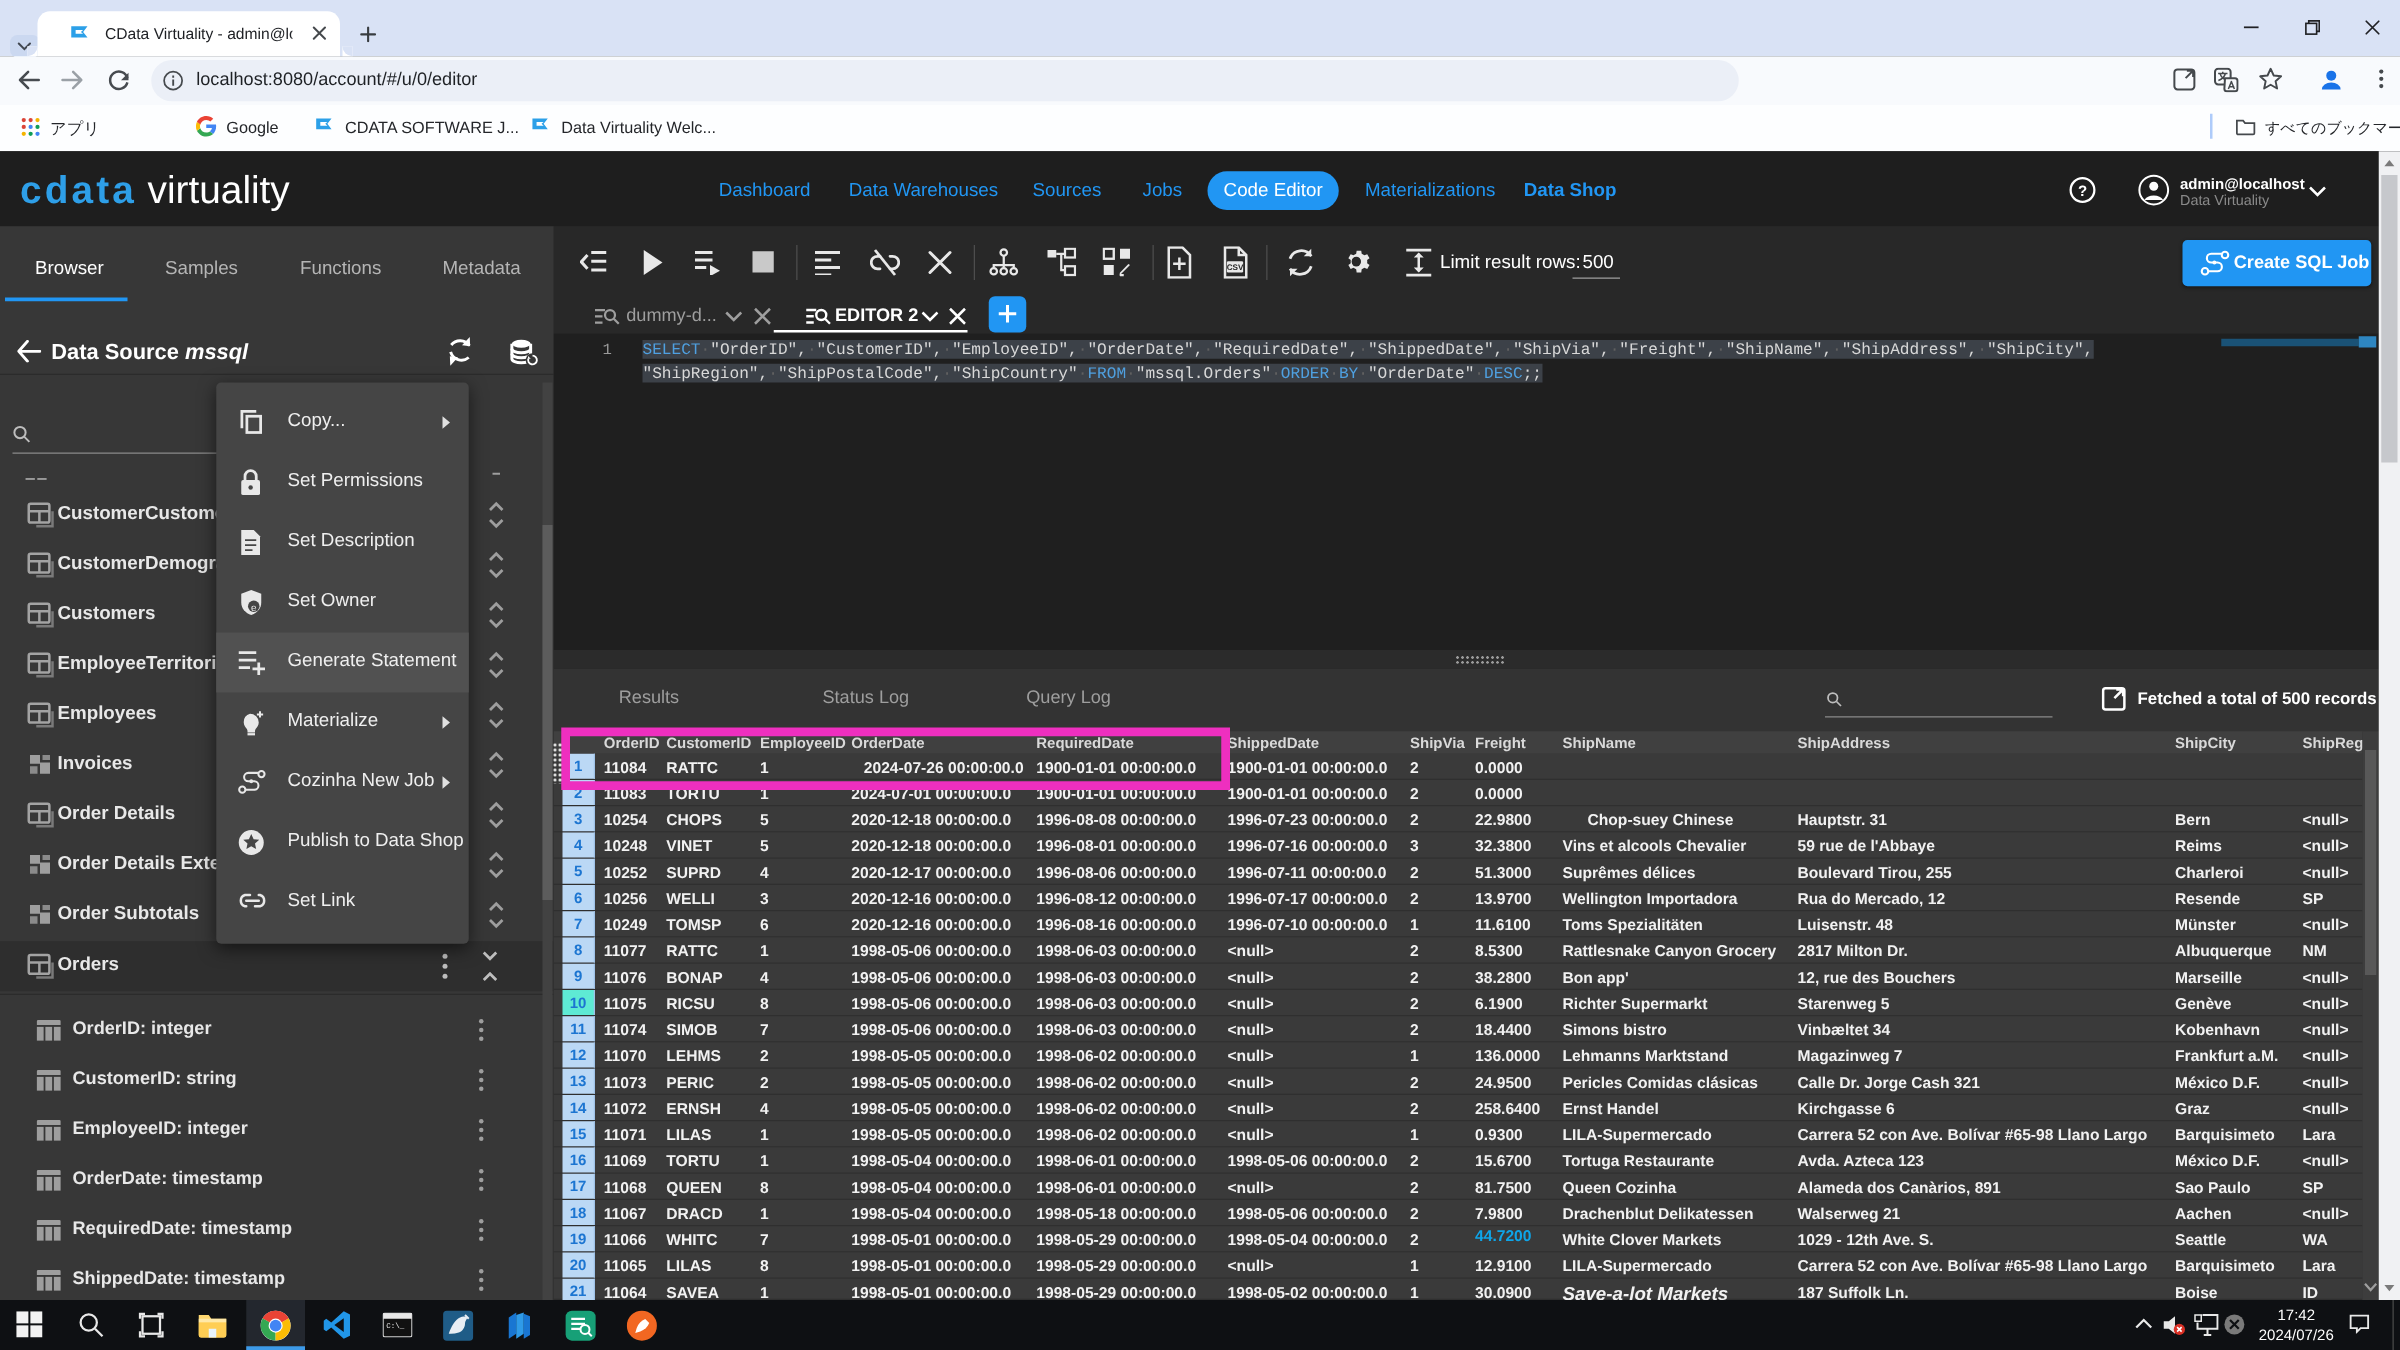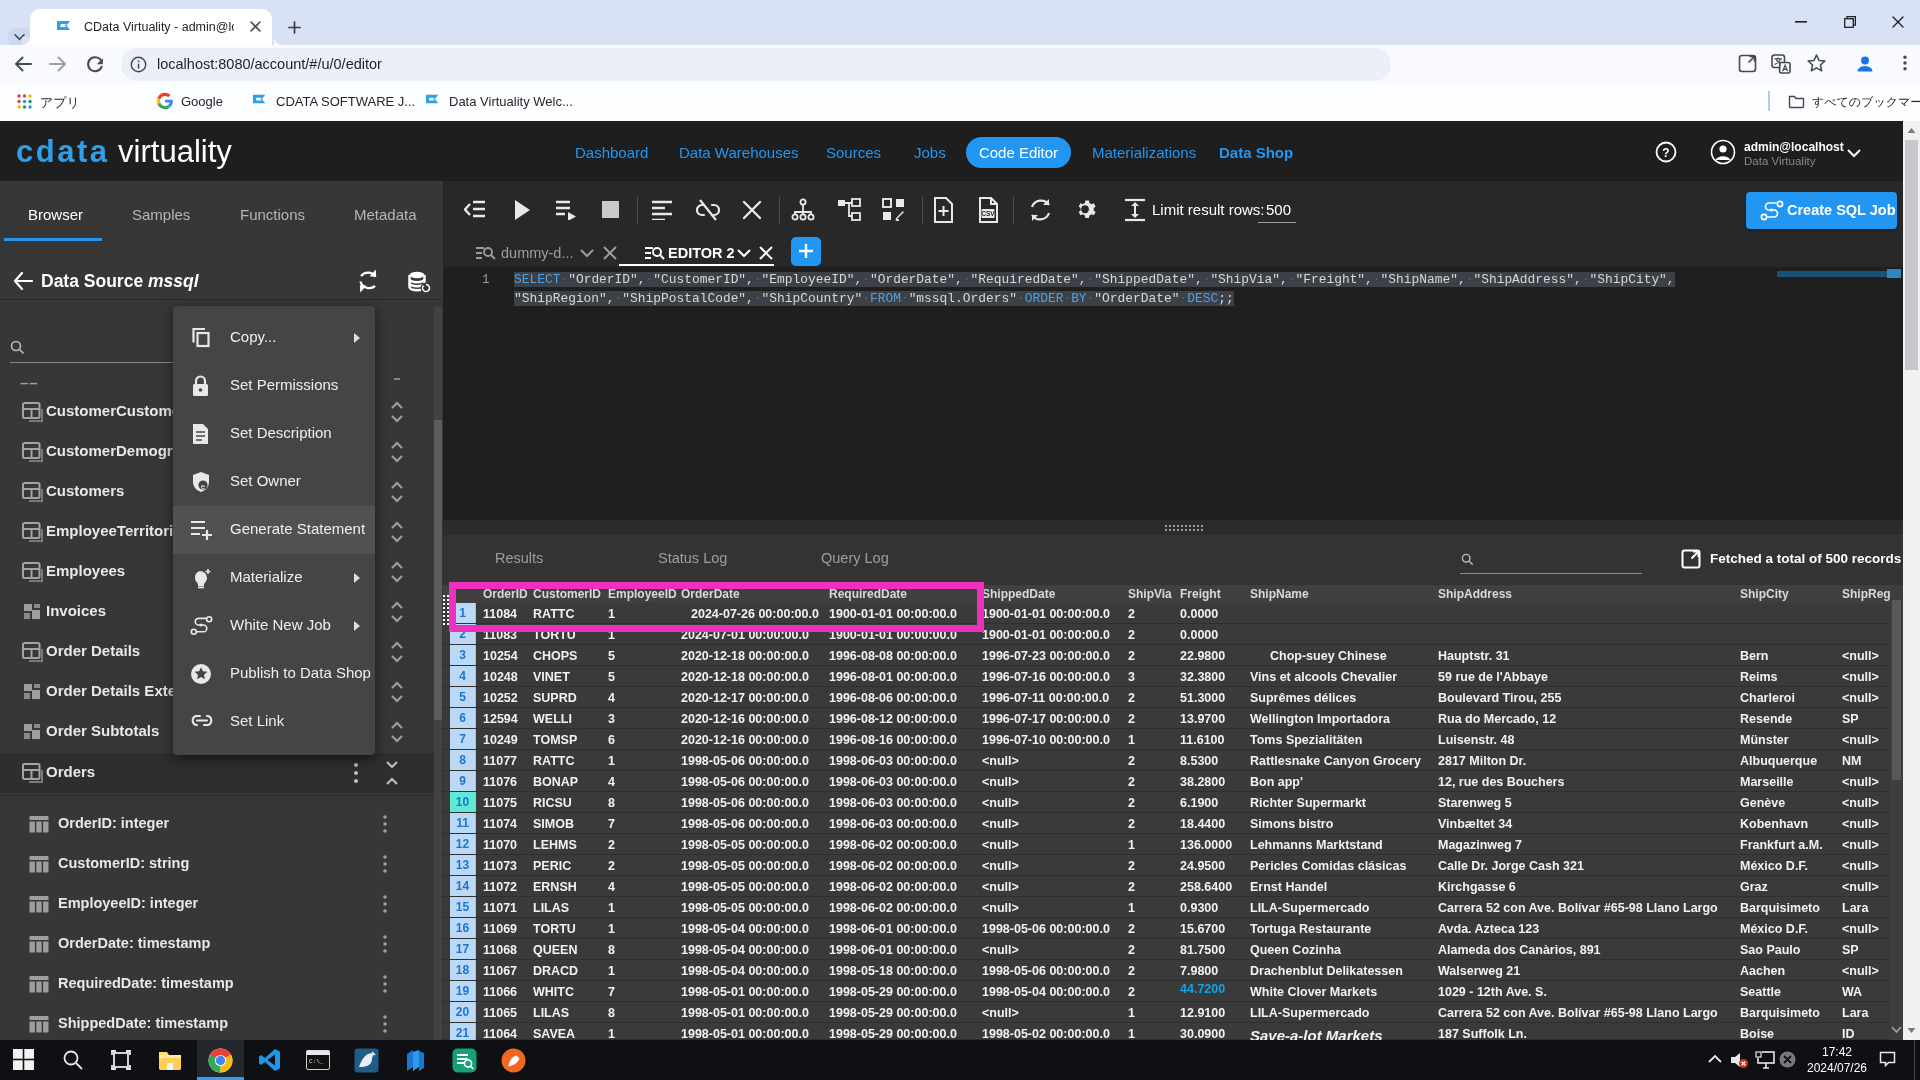--- a/index.html
+++ b/index.html
@@ -601,21 +601,21 @@
       <span style="position:absolute;left:807px;top:3.5px;font-size:12.5px;font-weight:bold;color:#f2f2f2;white-space:nowrap;">Suprêmes délices</span>
       <span style="position:absolute;left:995px;top:3.5px;font-size:12.5px;font-weight:bold;color:#f2f2f2;white-space:nowrap;">Boulevard Tirou, 255</span>
       <span style="position:absolute;left:1297px;top:3.5px;font-size:12.5px;font-weight:bold;color:#f2f2f2;white-space:nowrap;">Charleroi</span>
       <span style="position:absolute;left:1399px;top:3.5px;font-size:12.5px;font-weight:bold;color:#f2f2f2;white-space:nowrap;">&lt;null&gt;</span>
     </div>
     <div class="ab" style="left:443px;top:708px;width:1447px;height:21px;background:#3a3a3a;border-bottom:1px solid #2f2f2f;overflow:hidden;"></div>
     <div class="ab" style="left:450px;top:708px;width:26px;height:20px;background:#BBD8F5;border-right:1px solid #9fc2e8;overflow:hidden;">
       <div style="text-align:center;font-size:12px;font-weight:bold;color:#1C75D1;margin-top:3px;">6</div>
     </div>
     <div class="ab" style="left:443px;top:708px;width:1447px;height:21px;overflow:hidden;">
-      <span style="position:absolute;left:40px;top:3.5px;font-size:12.5px;font-weight:bold;color:#f2f2f2;white-space:nowrap;">12594</span>
+      <span style="position:absolute;left:40px;top:3.5px;font-size:12.5px;font-weight:bold;color:#f2f2f2;white-space:nowrap;">10256</span>
       <span style="position:absolute;left:90px;top:3.5px;font-size:12.5px;font-weight:bold;color:#f2f2f2;white-space:nowrap;">WELLI</span>
       <span style="position:absolute;left:165px;top:3.5px;font-size:12.5px;font-weight:bold;color:#f2f2f2;white-space:nowrap;">3</span>
       <span style="position:absolute;left:238px;top:3.5px;font-size:12.5px;font-weight:bold;color:#f2f2f2;white-space:nowrap;">2020-12-16 00:00:00.0</span>
       <span style="position:absolute;left:386px;top:3.5px;font-size:12.5px;font-weight:bold;color:#f2f2f2;white-space:nowrap;">1996-08-12 00:00:00.0</span>
       <span style="position:absolute;left:539px;top:3.5px;font-size:12.5px;font-weight:bold;color:#f2f2f2;white-space:nowrap;">1996-07-17 00:00:00.0</span>
       <span style="position:absolute;left:685px;top:3.5px;font-size:12.5px;font-weight:bold;color:#f2f2f2;white-space:nowrap;">2</span>
       <span style="position:absolute;left:737px;top:3.5px;font-size:12.5px;font-weight:bold;color:#f2f2f2;white-space:nowrap;">13.9700</span>
       <span style="position:absolute;left:807px;top:3.5px;font-size:12.5px;font-weight:bold;color:#f2f2f2;white-space:nowrap;">Wellington Importadora</span>
       <span style="position:absolute;left:995px;top:3.5px;font-size:12.5px;font-weight:bold;color:#f2f2f2;white-space:nowrap;">Rua do Mercado, 12</span>
       <span style="position:absolute;left:1297px;top:3.5px;font-size:12.5px;font-weight:bold;color:#f2f2f2;white-space:nowrap;">Resende</span>
@@ -938,21 +938,21 @@
     <div class="ab" style="left:230px;top:568px;font-size:15px;color:#efefef;white-space:nowrap;">Materialize</div>
     <svg class="ab" style="left:353px;top:572px" width="8" height="12" viewBox="0 0 8 12">
       <path d="M1 1l6 5-6 5z" fill="#e0e0e0"></path>
     </svg>
     <svg class="ab" style="left:190px;top:615px" width="23" height="21" viewBox="0 0 24 21">
       <circle cx="4" cy="17" r="2.6" stroke="#e8e8e8" stroke-width="1.7" fill="none"></circle>
       <circle cx="20" cy="4" r="2.6" stroke="#e8e8e8" stroke-width="1.7" fill="none"></circle>
       <path d="M6.6 17H14a3.5 3.5 0 0 0 0-7H9a3.5 3.5 0 0 1 0-7h8.4" stroke="#e8e8e8" stroke-width="1.7" fill="none"></path>
       <circle cx="11.5" cy="10" r="1.6" fill="#e8e8e8"></circle>
     </svg>
-    <div class="ab" style="left:230px;top:616px;font-size:15px;color:#efefef;white-space:nowrap;">White New Job</div>
+    <div class="ab" style="left:230px;top:616px;font-size:15px;color:#efefef;white-space:nowrap;">Cozinha New Job</div>
     <svg class="ab" style="left:353px;top:620px" width="8" height="12" viewBox="0 0 8 12">
       <path d="M1 1l6 5-6 5z" fill="#e0e0e0"></path>
     </svg>
     <svg class="ab" style="left:190px;top:663px" width="22" height="22" viewBox="0 0 22 22">
       <circle cx="11" cy="11" r="10" fill="#e8e8e8"></circle>
       <path d="M11 4.2l1.9 4.1 4.5.5-3.4 3 .9 4.4-3.9-2.2-3.9 2.2.9-4.4-3.4-3 4.5-.5z" fill="#454545"></path>
     </svg>
     <div class="ab" style="left:230px;top:664px;font-size:15px;color:#efefef;white-space:nowrap;">Publish to Data Shop</div>
     <svg class="ab" style="left:190px;top:714px" width="24" height="13" viewBox="0 0 24 13">
       <path d="M7 11H6A4.7 4.7 0 0 1 6 2h4M17 2h1a4.7 4.7 0 0 1 0 9h-4M7 6.5h10" stroke="#e8e8e8" stroke-width="2" fill="none" stroke-linecap="round"></path>

